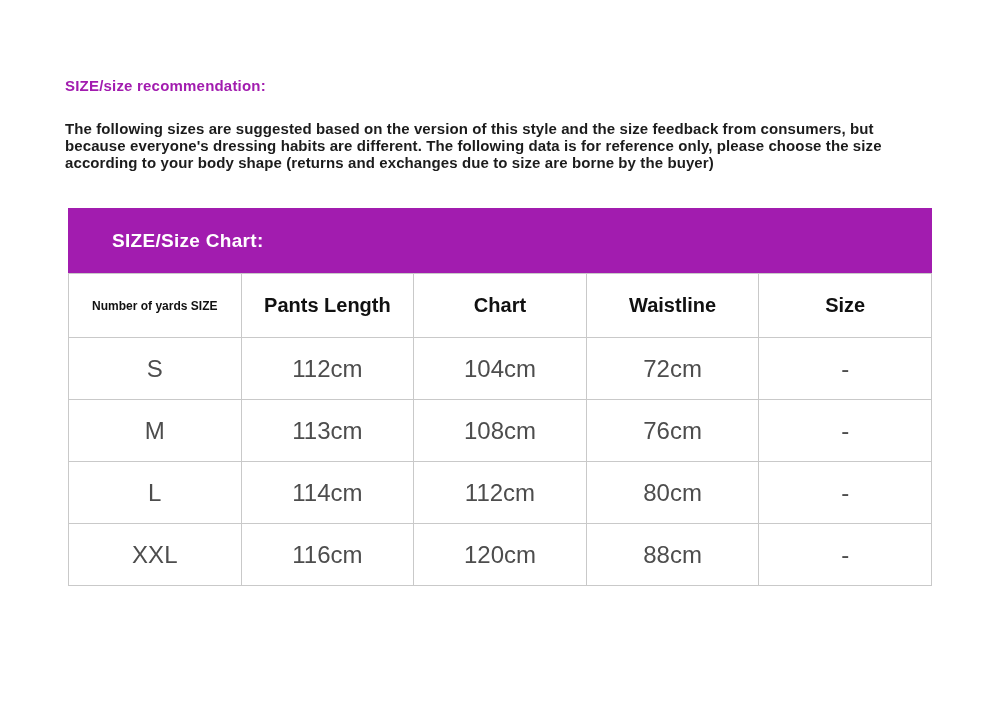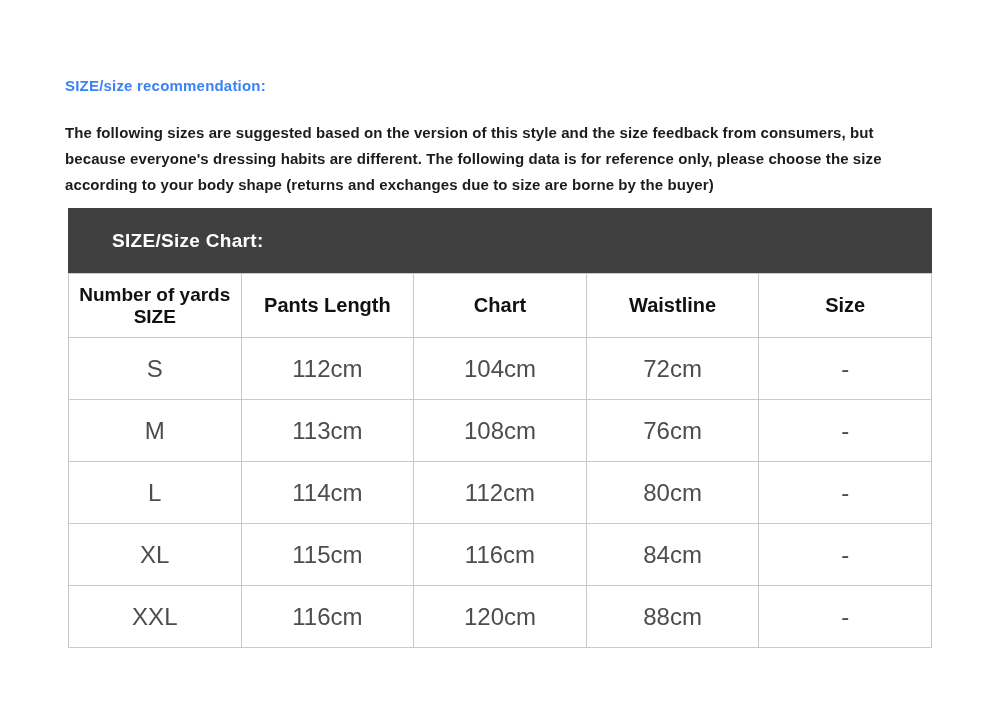--- a/index.html
+++ b/index.html
@@ -13,32 +13,32 @@
     position: relative;
     font-family: "Liberation Sans", "DejaVu Sans", sans-serif;
     overflow: hidden;
   }
   .heading {
     position: absolute;
     left: 65px;
     top: 77px;
     font-size: 15px;
     font-weight: bold;
-    color: #3b82f6;
+    color: #a21caf;
     letter-spacing: 0.2px;
   }
   .description {
     position: absolute;
     left: 65px;
     top: 120px;
     width: 872px;
     font-size: 15px;
     font-weight: bold;
     color: #1c1c1c;
-    line-height: 26px;
+    line-height: 17px;
     letter-spacing: 0.1px;
   }
   .chart-banner {
     position: absolute;
     left: 68px;
     top: 208px;
     width: 864px;
     height: 65px;
     box-sizing: border-box;
     display: flex;
@@ -67,37 +67,37 @@
     vertical-align: middle;
     padding: 0;
   }
   table.size-table th {
     height: 63px;
     font-size: 20px;
     font-weight: bold;
     color: #111111;
   }
   table.size-table th.first-col {
-    font-size: 19px;
+    font-size: 12px;
   }
   table.size-table td {
     height: 61px;
     font-size: 24px;
     font-weight: 400;
     color: #4d4d4d;
   }
 </style>
 </head>
 <body>
 
 <div class="heading">SIZE/size recommendation:</div>
 
 <div class="description">The following sizes are suggested based on the version of this style and the size feedback from consumers, but because everyone's dressing habits are different. The following data is for reference only, please choose the size according to your body shape (returns and exchanges due to size are borne by the buyer)</div>
 
-<div class="chart-banner" style="background: #404040; padding-left: 44px;">
+<div class="chart-banner" style="background: #a21caf; padding-left: 44px;">
   <span class="banner-title">SIZE/Size Chart:</span>
 </div>
 
 <table class="size-table">
   <thead>
     <tr>
       <th class="first-col">Number of yards SIZE</th>
       <th>Pants Length</th>
       <th>Chart</th>
       <th>Waistline</th>
@@ -120,27 +120,20 @@
       <td>-</td>
     </tr>
     <tr>
       <td>L</td>
       <td>114cm</td>
       <td>112cm</td>
       <td>80cm</td>
       <td>-</td>
     </tr>
     <tr>
-      <td>XL</td>
-      <td>115cm</td>
-      <td>116cm</td>
-      <td>84cm</td>
-      <td>-</td>
-    </tr>
-    <tr>
       <td>XXL</td>
       <td>116cm</td>
       <td>120cm</td>
       <td>88cm</td>
       <td>-</td>
     </tr>
   </tbody>
 </table>
 
 </body></html>

